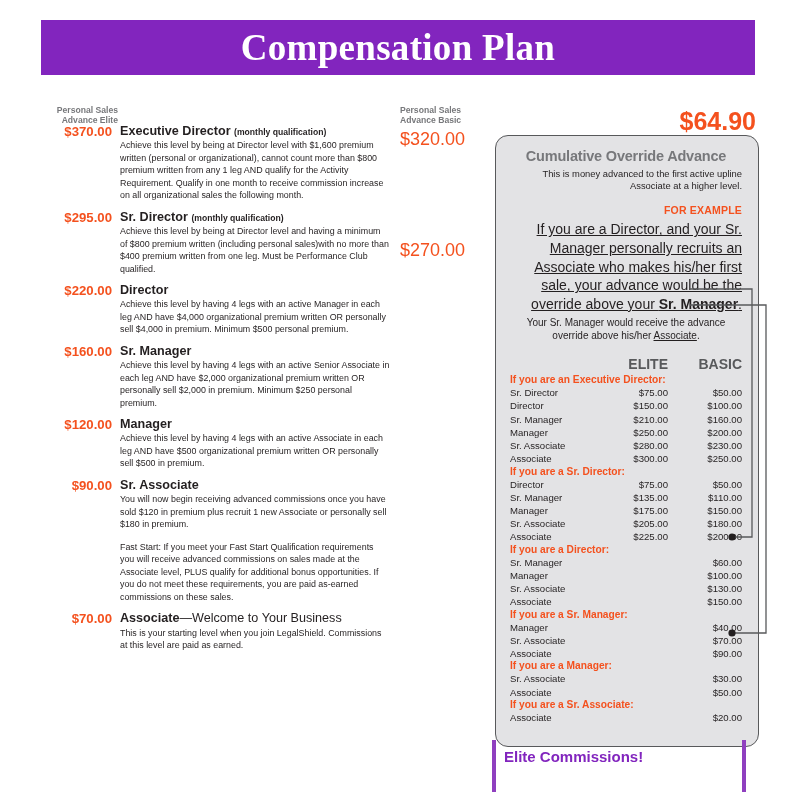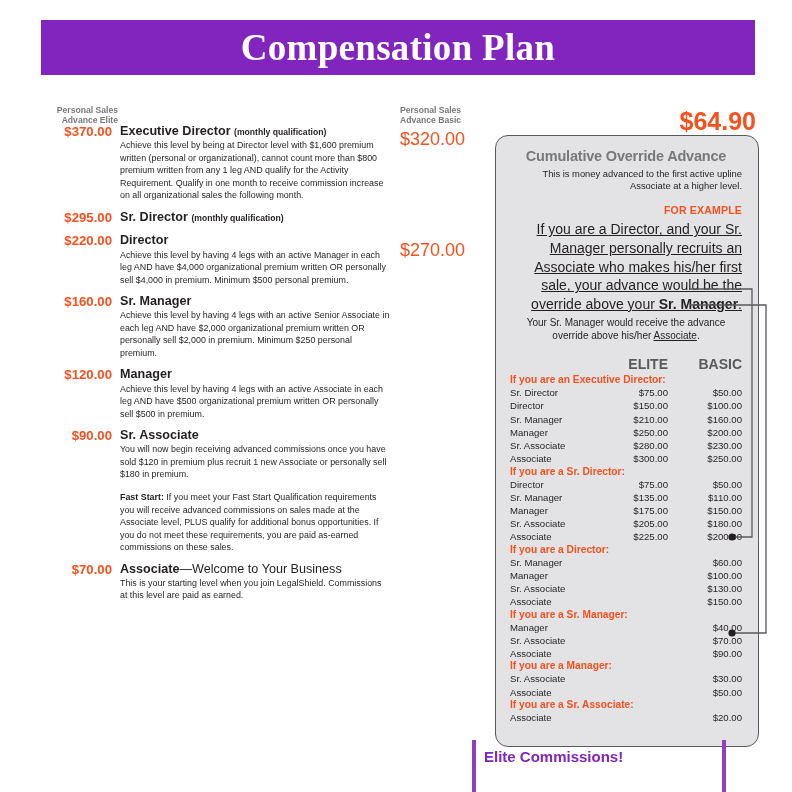--- a/index.html
+++ b/index.html
@@ -45,21 +45,21 @@
     font-size:13.2px;font-weight:bold;color:#f4511e;
     padding-right:8px;box-sizing:border-box;line-height:1.18;
   }
   .lvl-body{flex:1;}
   .lvl-title{font-size:12.6px;font-weight:bold;color:#231f20;line-height:1.2;}
   .lvl-title .qual{font-size:8.6px;font-weight:bold;color:#231f20;}
   .lvl-title .dash{font-weight:normal;}
   .lvl-desc{font-size:8.9px;line-height:1.41;color:#231f20;margin-top:0px;}
   .lvl-desc p{margin:0 0 7px 0;}
   .lvl-desc p:last-child{margin-bottom:0;}
-  .lvl-desc b{font-weight:bold;}
+  .lvl-desc b{font-weight:normal;}
 
   
   .basic-amt{
     position:absolute;left:400px;font-size:18px;font-weight:normal;color:#f4511e;text-align:right;
   }
 
   
   .panel{
     position:absolute;left:495px;top:135px;width:264px;height:612px;
     background:#e3e3e5;border:1.6px solid #58595b;border-radius:13px;
@@ -95,21 +95,21 @@
   .ovr-grp.first{margin-top:2px;}
   .ovr-row{display:flex;font-size:9.6px;color:#231f20;line-height:1.38;}
   .ovr-row .c-name{flex:1;}
   .ovr-row .c-elite{width:74px;text-align:right;}
   .ovr-row .c-basic{width:74px;text-align:right;}
 
   
   .connector{position:absolute;left:690px;top:255px;width:102px;height:400px;pointer-events:none;}
 
   
-  .elite-foot{position:absolute;left:472px;top:740px;width:300px;height:52px;}
+  .elite-foot{position:absolute;left:492px;top:740px;width:300px;height:52px;}
   .bar-left{position:absolute;left:0;top:0;width:4px;height:52px;background:#8f3fbf;}
   .bar-right{position:absolute;left:250px;top:0;width:4px;height:52px;background:#8f3fbf;}
   .elite-title{position:absolute;left:12px;top:8px;font-size:15px;font-weight:bold;color:#8225be;}
   .elite-text{position:absolute;left:12px;top:28px;width:232px;font-size:9.4px;line-height:1.35;color:#231f20;}
 </style>
 </head>
 <body>
 
 <div class="banner">
   <div class="banner-title">Compensation Plan</div>
@@ -136,20 +136,23 @@
         <div class="lvl-title"><span>Executive Director</span> <span class="qual">(monthly qualification)</span></div>
         <div class="lvl-desc">
           <p>Achieve this level by being at Director level with $1,600 premium written (personal or organizational), cannot count more than $800 premium written from any 1 leg AND qualify for the Activity Requirement. Qualify in one month to receive commission increase on all organizational sales the following month.</p>
         </div>
       </div>
     </div>
     <div class="level-row">
       <div class="lvl-amt">$295.00</div>
       <div class="lvl-body">
         <div class="lvl-title"><span>Sr. Director</span> <span class="qual">(monthly qualification)</span></div>
+        <div class="lvl-desc">
+          <p>Achieve this level by being at Director level and having a minimum of $800 premium written (including personal sales)with no more than $400 premium written from one leg. Must be Performance Club qualified.</p>
+        </div>
       </div>
     </div>
     <div class="level-row">
       <div class="lvl-amt">$220.00</div>
       <div class="lvl-body">
         <div class="lvl-title"><span>Director</span></div>
         <div class="lvl-desc">
           <p>Achieve this level by having 4 legs with an active Manager in each leg AND have $4,000 organizational premium written OR personally sell $4,000 in premium. Minimum $500 personal premium.</p>
         </div>
       </div>

